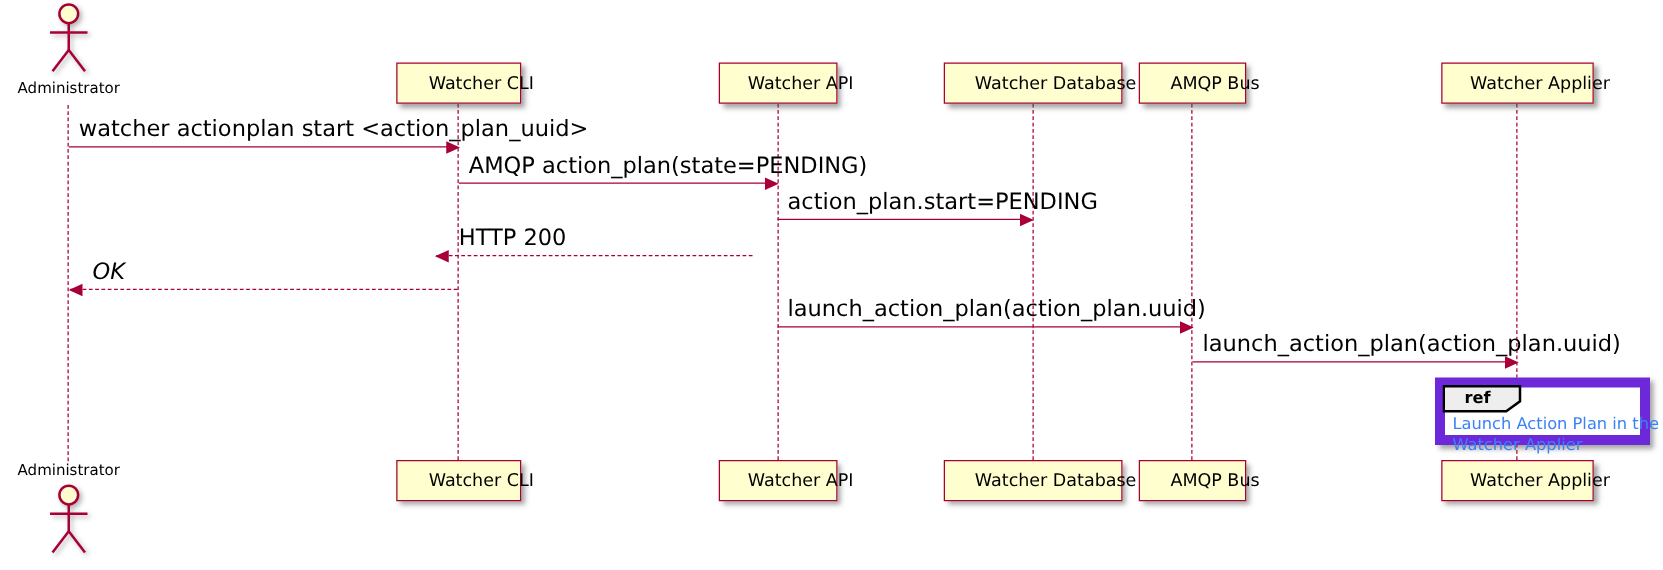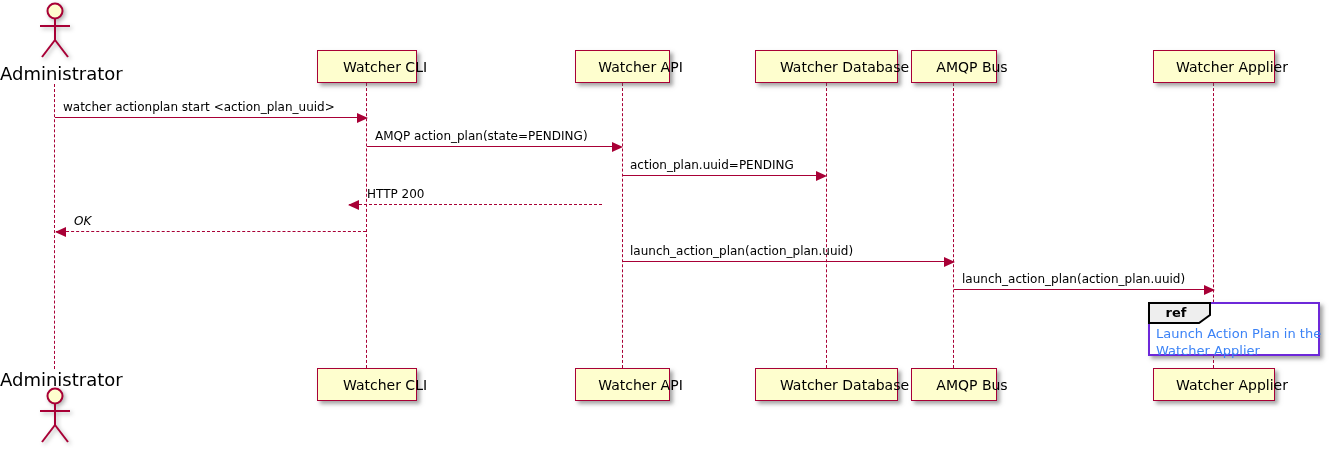--- a/index.html
+++ b/index.html
@@ -2,33 +2,33 @@
 <html><head>
 <meta charset="utf-8">
 <style>
   html,body{margin:0;padding:0;background:#fff;}
   .canvas{position:relative;width:1330px;height:456px;background:#ffffff;
           font-family:"DejaVu Sans",sans-serif;overflow:hidden;}
   .lifeline{position:absolute;width:0;border-left:1px dashed #A80036;}
   .pbox{position:absolute;height:33px;background:#FEFECE;border:1.5px solid #A80036;
         box-shadow:3px 3px 4px rgba(90,90,90,.55);display:flex;align-items:center;
         justify-content:center;font-size:14px;color:#000;box-sizing:border-box;white-space:nowrap;padding-left:36px;}
-  .actor-label{position:absolute;font-size:18px;color:#000;text-align:center;width:110px;white-space:nowrap;}
+  .actor-label{position:absolute;font-size:12px;color:#000;text-align:center;width:110px;white-space:nowrap;}
   .actor-fig{position:absolute;filter:drop-shadow(2.5px 2.5px 2px rgba(0,0,0,.30));}
   .message{position:absolute;height:18px;}
-  .message .lbl{position:absolute;left:8px;bottom:4px;font-size:12px;white-space:nowrap;color:#000;}
+  .message .lbl{position:absolute;left:8px;bottom:4px;font-size:18px;white-space:nowrap;color:#000;}
   .message.leftward .lbl{left:18px;}
   .message .line{position:absolute;left:0;right:2px;bottom:0;height:0;border-top:1.5px solid #A80036;}
   .message.dashed .line{border-top-width:1px;border-top-style:dashed;}
   .message .head{position:absolute;bottom:-4.5px;width:0;height:0;border-style:solid;}
   .message.rightward .head{right:-1px;border-width:5px 0 5px 11px;
         border-color:transparent transparent transparent #A80036;}
   .message.leftward .head{left:-1px;border-width:5px 11px 5px 0;
         border-color:transparent #A80036 transparent transparent;}
-  .ref-box{position:absolute;background:#ffffff;border:2px solid #6d28d9;box-sizing:border-box;
+  .ref-box{position:absolute;background:#ffffff;border:8px solid #6d28d9;box-sizing:border-box;
         box-shadow:3px 3px 4px rgba(90,90,90,.55);}
   .ref-tab-svg{position:absolute;top:-2px;left:-2px;}
   .ref-keyword{position:absolute;top:1px;left:0;width:52px;text-align:center;
         font-weight:bold;font-size:13px;color:#000;}
   .ref-body{position:absolute;top:21px;left:6px;right:2px;}
   .ref-line{font-size:13px;line-height:17px;color:#3b82f6;white-space:nowrap;}
 </style>
 </head>
 <body>
 
@@ -64,21 +64,21 @@
     <div class="head"></div>
   </div>
 
   <div class="message rightward" style="left:367px;top:129px;width:255px;">
     <div class="lbl">AMQP action_plan(state=PENDING)</div>
     <div class="line"></div>
     <div class="head"></div>
   </div>
 
   <div class="message rightward" style="left:622px;top:158px;width:204px;">
-    <div class="lbl">action_plan.uuid=PENDING</div>
+    <div class="lbl">action_plan.start=PENDING</div>
     <div class="line"></div>
     <div class="head"></div>
   </div>
 
   <div class="message leftward dashed" style="left:349px;top:187px;width:255px;">
     <div class="lbl">HTTP 200</div>
     <div class="line"></div>
     <div class="head"></div>
   </div>
 

